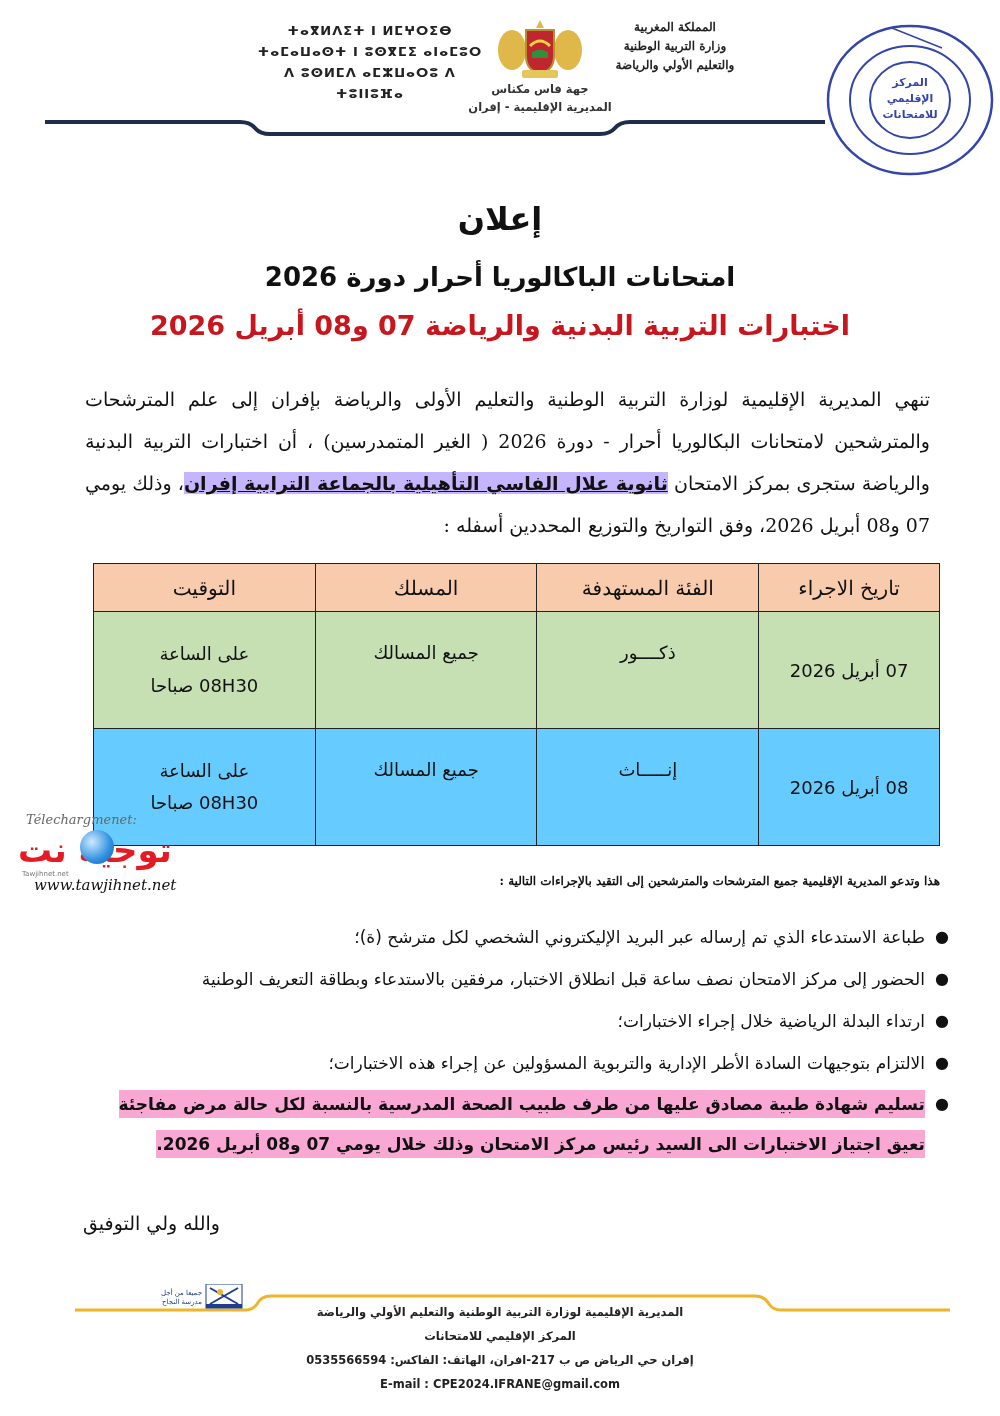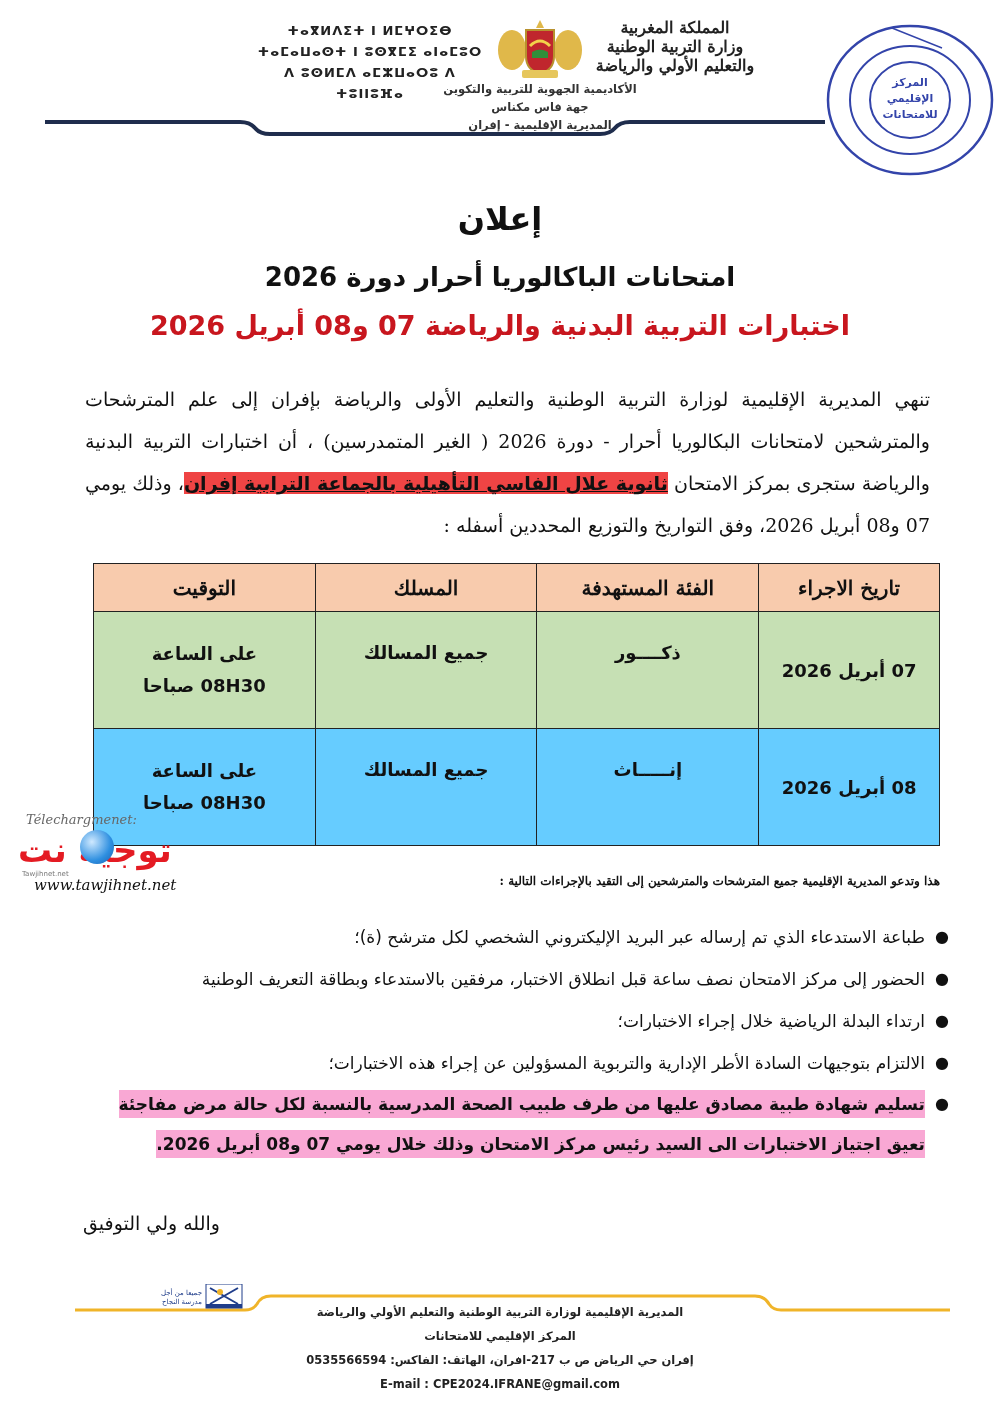--- a/index.html
+++ b/index.html
@@ -2,37 +2,37 @@
 <html><head>
   <meta charset="utf-8">
   <style>
     * { box-sizing: border-box; margin: 0; padding: 0; }
     html, body { width: 1000px; height: 1416px; background: #ffffff; }
     body { position: relative; font-family: "DejaVu Sans", sans-serif; color: #111; overflow: hidden; }
 
     
     .hdr-amazigh { position: absolute; left: 255px; top: 20px; width: 230px; text-align: center; font-family: "DejaVu Sans", sans-serif; font-size: 13px; line-height: 21px; font-weight: bold; letter-spacing: 1px; color: #222; }
     .hdr-emblem { position: absolute; left: 492px; top: 16px; width: 96px; height: 64px; }
-    .hdr-arabic { position: absolute; left: 590px; top: 18px; width: 170px; text-align: center; direction: rtl; font-family: "DejaVu Serif", serif; font-size: 16px; line-height: 19px; font-weight: bold; color: #222; }
+    .hdr-arabic { position: absolute; left: 590px; top: 18px; width: 170px; text-align: center; direction: rtl; font-family: "DejaVu Serif", serif; font-size: 12px; line-height: 19px; font-weight: bold; color: #222; }
     .hdr-sub { position: absolute; left: 380px; top: 80px; width: 320px; text-align: center; direction: rtl; font-family: "DejaVu Sans", sans-serif; font-size: 11.5px; line-height: 18px; font-weight: bold; color: #333; }
     .hdr-line { position: absolute; left: 45px; top: 112px; width: 780px; height: 30px; }
     .stamp { position: absolute; left: 822px; top: 18px; width: 175px; height: 160px; }
 
     
     .t1 { position: absolute; left: 0; width: 1000px; top: 200px; text-align: center; direction: rtl; font-family: "DejaVu Sans", sans-serif; font-size: 32px; font-weight: bold; color: #111; }
     .t2 { position: absolute; left: 0; width: 1000px; top: 262px; text-align: center; direction: rtl; font-family: "DejaVu Sans", sans-serif; font-size: 26px; font-weight: bold; color: #111; }
     .t3 { position: absolute; left: 0; width: 1000px; top: 310px; text-align: center; direction: rtl; font-family: "DejaVu Sans", sans-serif; font-size: 27px; font-weight: bold; color: #c8161e; }
 
     
     .para { position: absolute; left: 85px; width: 845px; top: 378px; direction: rtl; text-align: justify; font-family: "DejaVu Serif", serif; font-size: 19px; line-height: 42px; color: #111; }
-    .hl { background: #ef4444; font-weight: bold; text-decoration: underline; font-family: "DejaVu Sans", sans-serif; }
+    .hl { background: #c4b5fd; font-weight: bold; text-decoration: underline; font-family: "DejaVu Sans", sans-serif; }
 
     
     .sched { position: absolute; left: 93px; top: 563px; width: 847px; border-collapse: collapse; direction: rtl; }
-    .sched td, .sched th { border: 1.5px solid #222; text-align: center; vertical-align: middle; font-family: "DejaVu Sans", sans-serif; font-weight: bold; color: #111; }
+    .sched td, .sched th { border: 1.5px solid #222; text-align: center; vertical-align: middle; font-family: "DejaVu Sans", sans-serif; font-weight: normal; color: #111; }
     .sched th { background: #f8cbad; height: 48px; font-size: 20px; font-family: "DejaVu Serif", serif; }
     .sched tr.r1 td { background: #c6e0b4; height: 117px; font-size: 18px; }
     .sched tr.r2 td { background: #66ccff; height: 117px; font-size: 18px; }
     .sched td .l1 { display: block; line-height: 32px; }
     .sched td .l2 { display: block; line-height: 32px; }
     .col-date { width: 181px; margin-top: 36px; }
     .col-cat { width: 222px; }
     .col-track { width: 222px; }
     .col-time { width: 222px; }
     .cell-top { vertical-align: top !important; padding-top: 30px; }
@@ -80,21 +80,20 @@
   <rect x="30" y="54" width="36" height="8" rx="2" fill="#e6c65c"></rect>
 </svg>
 
 <div class="hdr-arabic">
   <div>المملكة المغربية</div>
   <div>وزارة التربية الوطنية</div>
   <div>والتعليم الأولي والرياضة</div>
 </div>
 
 <div class="hdr-sub">
-  <div>الأكاديمية الجهوية للتربية والتكوين</div>
   <div>جهة فاس مكناس</div>
   <div>المديرية الإقليمية - إفران</div>
 </div>
 
 <svg class="hdr-line" viewBox="0 0 780 30">
   <path d="M0 10 H195 Q205 10 210 16 Q215 22 225 22 H555 Q565 22 570 16 Q575 10 585 10 H780" fill="none" stroke="#1f2d4d" stroke-width="4"></path>
 </svg>
 
 <svg class="stamp" viewBox="0 0 175 160">
   <ellipse cx="88" cy="82" rx="82" ry="74" fill="none" stroke="#3344aa" stroke-width="2.5"></ellipse>

